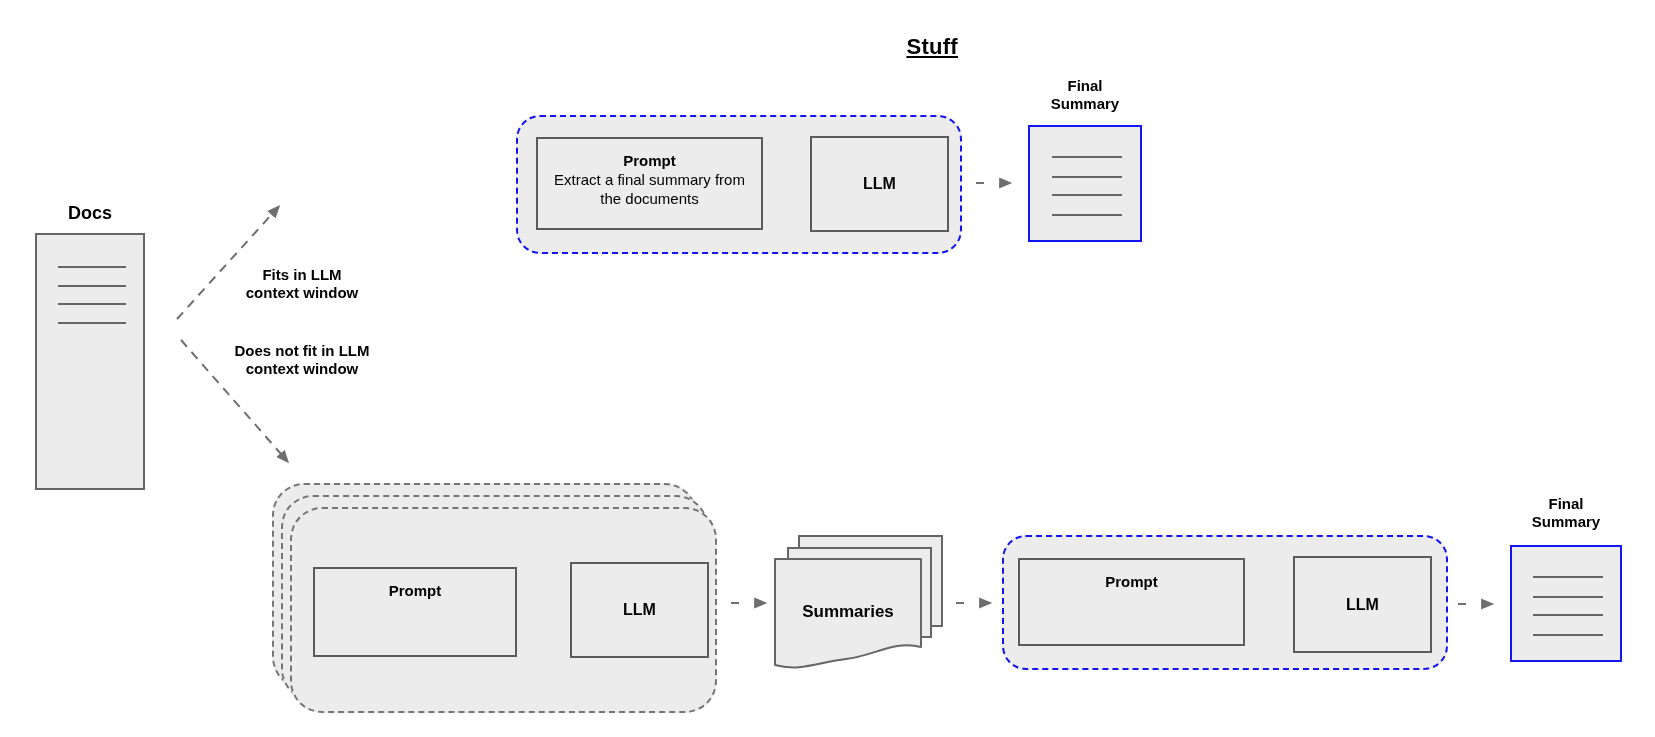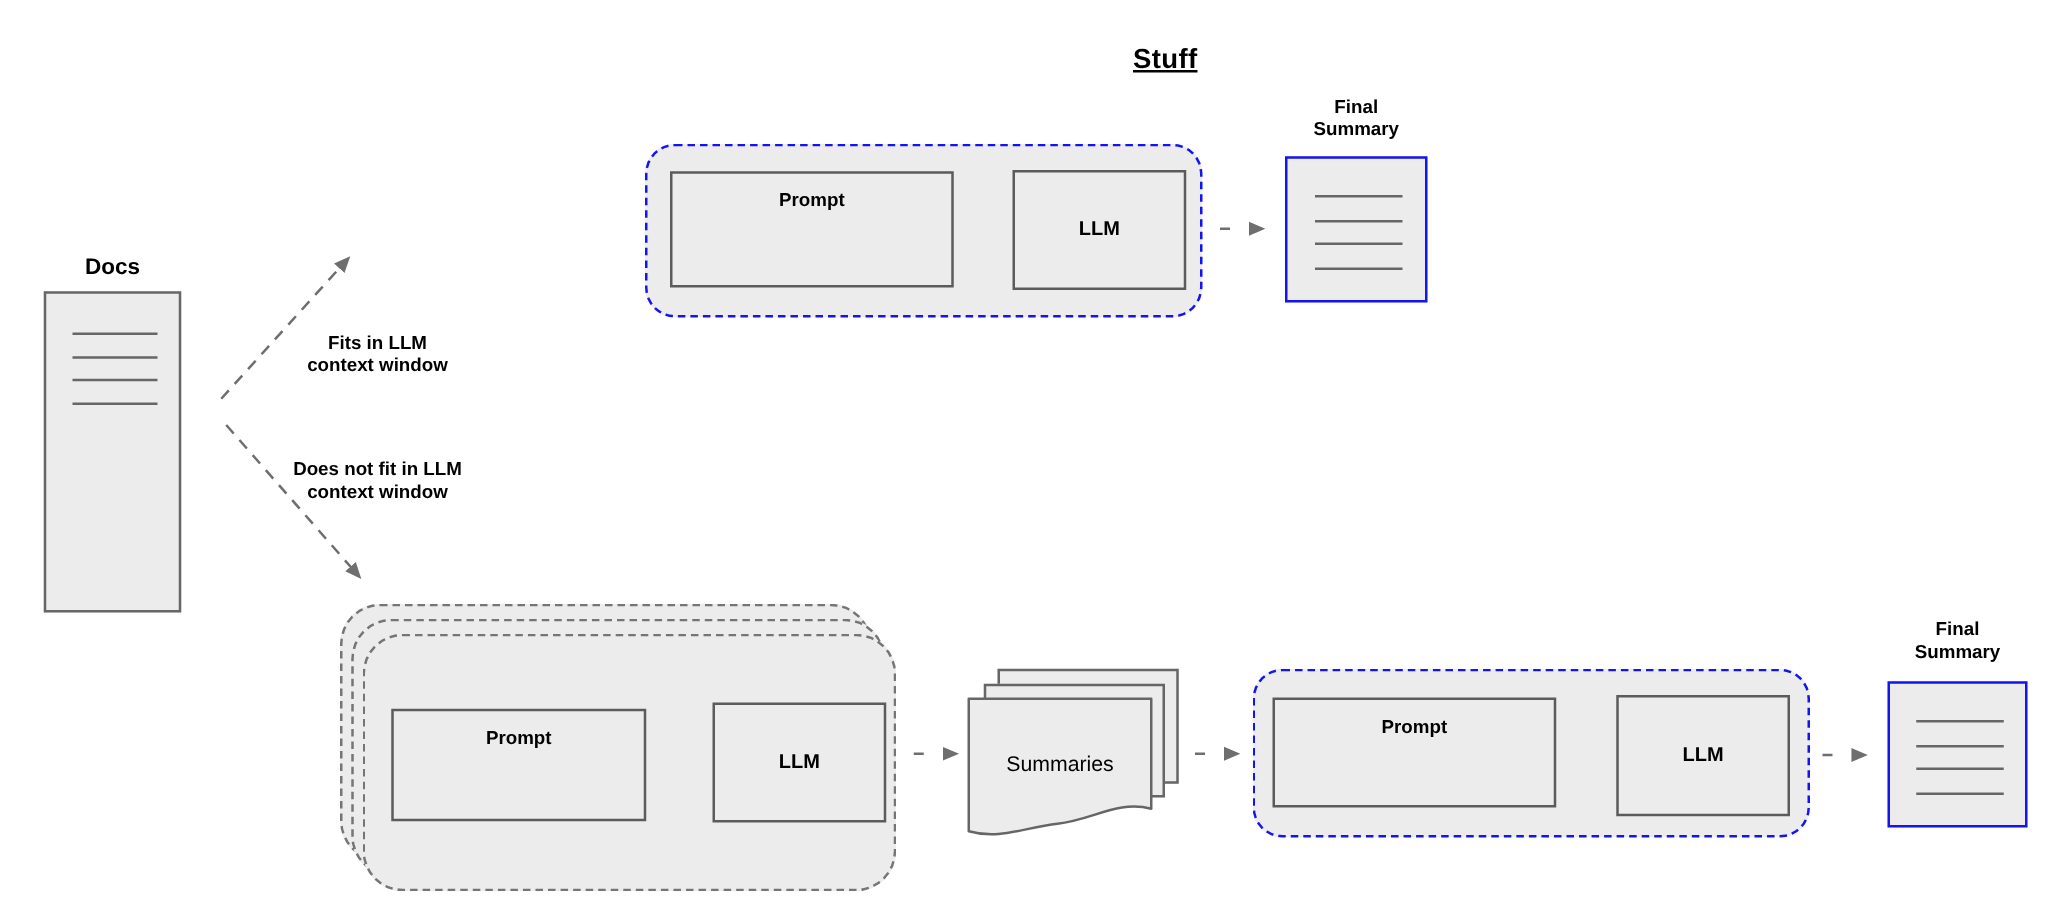--- a/index.html
+++ b/index.html
@@ -84,21 +84,21 @@
     align-items: center;
     justify-content: center;
     font-size: 16px;
     font-weight: bold;
   }
 
   .sheet-svg { position: absolute; overflow: visible; }
   .summaries-label {
     position: absolute;
     font-size: 17px;
-    font-weight: normal;
+    font-weight: bold;
     text-align: center;
   }
 </style>
 </head>
 <body>
 
 <div class="canvas">
 
   <svg class="connectors" viewBox="0 0 1655 737" xmlns="http://www.w3.org/2000/svg">
     <defs>
@@ -125,31 +125,32 @@
     <span class="doc-line" style="left:21px; top:31px; width:68px;"></span>
     <span class="doc-line" style="left:21px; top:50px; width:68px;"></span>
     <span class="doc-line" style="left:21px; top:68px; width:68px;"></span>
     <span class="doc-line" style="left:21px; top:87px; width:68px;"></span>
   </div>
 
   <div class="small-label" style="left:222px; top:266px; width:160px;">
     <div>Fits in LLM</div>
     <div>context window</div>
   </div>
-  <div class="small-label" style="left:212px; top:367px; width:180px;">
+  <div class="small-label" style="left:212px; top:342px; width:180px;">
     <div>Does not fit in LLM</div>
     <div>context window</div>
   </div>
 
   <div class="section-title" style="left:808px; top:34px; width:150px;">Stuff</div>
 
   <div class="dashed-container" style="left:516px; top:115px; width:446px; height:139px;"></div>
 
   <div class="node-box prompt-box" style="left:536px; top:137px; width:227px; height:93px;">
     <div class="prompt-title">Prompt</div>
+    <div>Extract a final summary from the documents</div>
   </div>
 
   <div class="node-box llm-box" style="left:810px; top:136px; width:139px; height:96px;">LLM</div>
 
   <div class="small-label" style="left:1030px; top:77px; width:110px;">
     <div>Final</div>
     <div>Summary</div>
   </div>
   <div class="doc-sheet blue" style="left:1028px; top:125px; width:114px; height:117px;">
     <span class="doc-line" style="left:22px; top:29px; width:70px;"></span>

